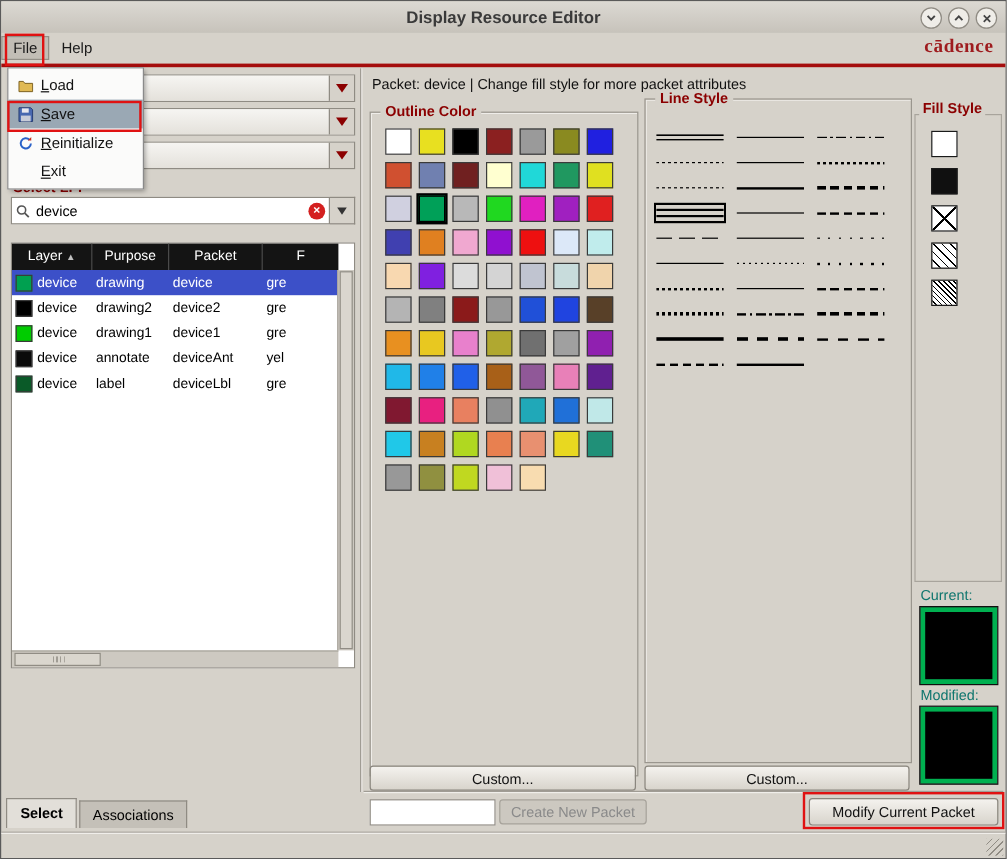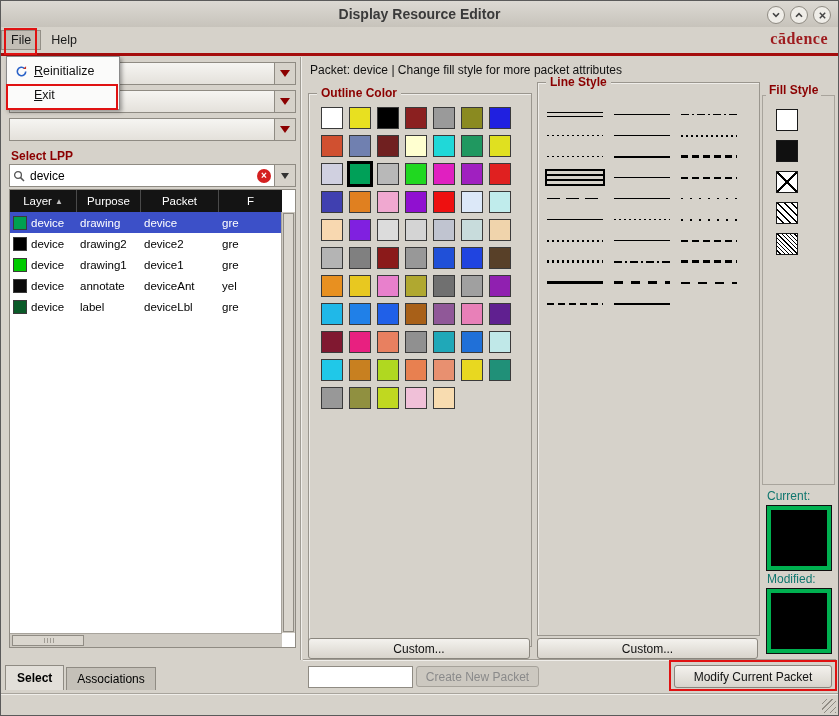--- a/index.html
+++ b/index.html
@@ -24,21 +24,21 @@
   .combo-field{flex:1;background:linear-gradient(#f6f5f2,#e4e1db);}
   .combo-btn{width:20px;background:#d6d2ca;border-left:1px solid #8f8b83;display:flex;align-items:center;justify-content:center;}
   .tri-red{width:0;height:0;border-left:5px solid transparent;border-right:5px solid transparent;border-top:7px solid #8b0000;}
   .lpp-label{position:absolute;left:10px;top:148px;color:#8b0000;font-weight:bold;font-size:12px;}
   .search-row{position:absolute;left:8px;top:163px;width:287px;height:23px;display:flex;box-sizing:border-box;}
   .search-box{flex:1;background:#fff;border:1px solid #8f8b83;display:flex;align-items:center;padding:0 3px;box-sizing:border-box;}
   .search-input{flex:1;border:none;outline:none;font-size:12px;font-family:inherit;background:transparent;min-width:0;}
   .clear-btn{width:14px;height:14px;border-radius:50%;background:#d42020;color:#fff;font-size:10px;line-height:14px;text-align:center;font-weight:bold;}
   .search-drop{width:20px;background:#d6d2ca;border:1px solid #8f8b83;border-left:none;display:flex;align-items:center;justify-content:center;}
   .tri-dark{width:0;height:0;border-left:4px solid transparent;border-right:4px solid transparent;border-top:6px solid #333;}
-  .lpp-table{position:absolute;left:8px;top:188px;width:287px;height:459px;background:#fff;border:1px solid #8f8b83;box-sizing:border-box;}
+  .lpp-table{position:absolute;left:8px;top:201px;width:287px;height:355px;background:#fff;border:1px solid #8f8b83;box-sizing:border-box;}
   .thead{display:flex;height:22px;background:#141414;color:#fff;font-size:11.5px;align-items:center;margin-right:13px;}
   .hcell{border-right:1px solid #4a4a4a;box-sizing:border-box;text-align:center;display:flex;align-items:center;justify-content:center;gap:3px;height:100%;}
   .sort-arrow{font-size:8px;color:#c0c0c0;}
   .c-layer{width:67px;} .c-purpose{width:64px;} .c-packet{width:78px;} .c-fill{flex:1;border-right:none;}
   .tbody{font-size:11.5px;}
   .trow{display:flex;height:21px;align-items:center;margin-right:13px;}
   .trow.selected{background:#3c50c8;color:#fff;}
   .tcell{padding-left:3px;box-sizing:border-box;display:flex;align-items:center;overflow:hidden;white-space:nowrap;height:100%;}
   .row-swatch{display:inline-block;width:12px;height:12px;border:1px solid #3a3a3a;margin-right:4px;flex:none;}
   .vscroll{position:absolute;top:22px;right:0;bottom:14px;width:13px;background:#cdc9c1;border-left:1px solid #a8a49c;}
@@ -413,20 +413,38 @@
   <button class="btn disabled" style="left:415px;top:665px;width:123px;">Create New Packet</button>
   <button class="btn" style="left:673px;top:664px;width:158px;height:23px;">Modify Current Packet</button>
 
   <div class="statusline"></div>
   <div class="grip"></div>
 
   <div class="file-menu">
       <div class="menu-item">
         <span class="mi-icon">
           <svg width="13" height="13" viewBox="0 0 16 16">
+            <path d="M1 3.5h4.5L7 5.5h8v8.5H1z" fill="#e0b954" stroke="#7a6020"></path>
+          </svg>
+        </span>
+        <span class="mi-label"><u>L</u>oad</span>
+      </div>
+      <div class="menu-item selected">
+        <span class="mi-icon">
+          <svg width="13" height="13" viewBox="0 0 16 16">
+            <path d="M1 1h12l2 2v12H1z" fill="#4868b0" stroke="#243a70"></path>
+            <rect x="4" y="1.6" width="7" height="4.4" fill="#e8e8ee"></rect>
+            <rect x="3" y="9" width="10" height="6" fill="#c8ccd8"></rect>
+          </svg>
+        </span>
+        <span class="mi-label"><u>S</u>ave</span>
+      </div>
+      <div class="menu-item">
+        <span class="mi-icon">
+          <svg width="13" height="13" viewBox="0 0 16 16">
             <path d="M13.2 8a5.2 5.2 0 1 1-1.5-3.7" fill="none" stroke="#2a62c8" stroke-width="2"></path>
             <path d="M13.6 1.4v3.6h-3.6z" fill="#c83020"></path>
           </svg>
         </span>
         <span class="mi-label"><u>R</u>einitialize</span>
       </div>
       <div class="menu-item">
         <span class="mi-icon"></span>
         <span class="mi-label"><u>E</u>xit</span>
       </div>

